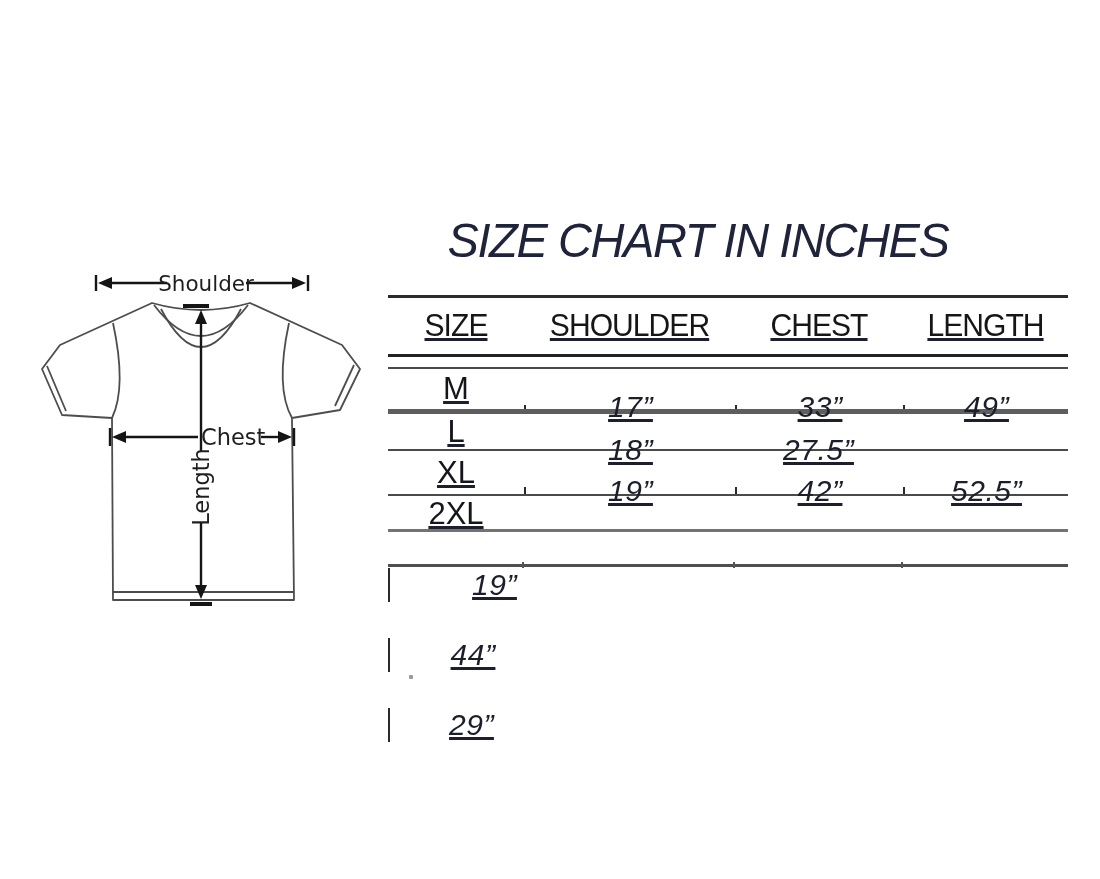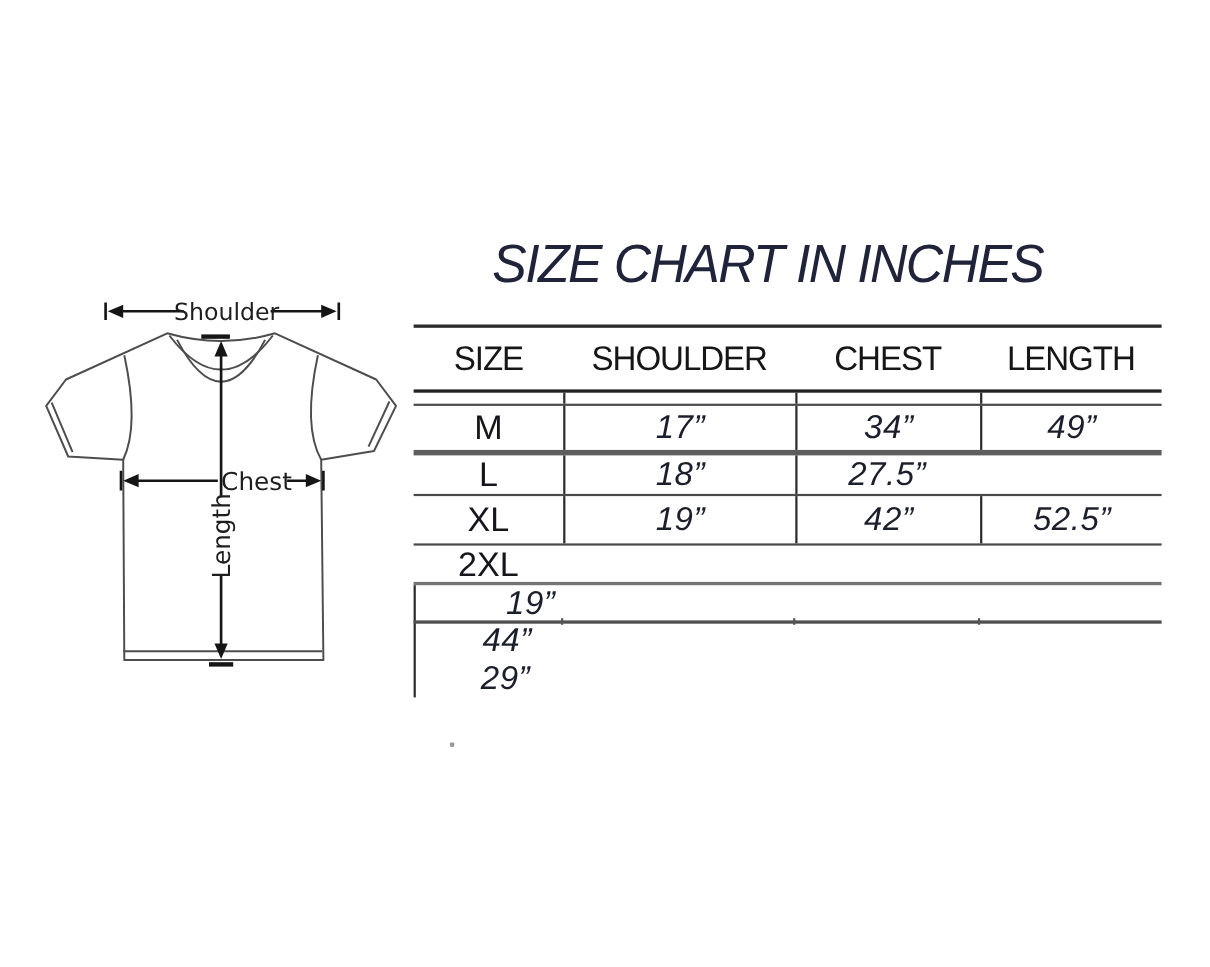--- a/index.html
+++ b/index.html
@@ -5,28 +5,28 @@
   html,body{margin:0;padding:0;background:#fff;}
   .canvas{position:relative;width:1100px;height:879px;background:#ffffff;overflow:hidden;
           font-family:"Liberation Sans",sans-serif;color:#1c1f2e;}
 
   
   .title{position:absolute;left:388px;top:212px;width:620px;text-align:center;
          font-style:italic;font-size:49px;font-weight:400;letter-spacing:-1.5px;
          color:#20243a;white-space:nowrap;transform:scaleX(.96);transform-origin:center;}
 
   
-  .sct{position:absolute;left:376px;top:295px;width:680px;border-top:3px solid #2b2b2b;}
+  .sct{position:absolute;left:388px;top:295px;width:680px;border-top:3px solid #2b2b2b;text-decoration:underline;}
   .row{display:flex;box-sizing:border-box;}
   .cell{box-sizing:border-box;display:flex;align-items:center;justify-content:center;}
   .c0{width:136px}.c1{width:211px}.c2{width:168px}.c3{width:165px}
   .hdr{height:59px;border-bottom:3px solid #232323;}
   .hdr .cell{font-size:31px;letter-spacing:-1px;color:#161616;transform:scaleX(.97);}
   .strip{height:12px;border-bottom:2px solid #4a4a4a;}
-  .vb .c1,.vb .c2,.vb .c3{border-left:2px solid #2a2a2a;}
+  .vb .c1,.vb .c2,.vb .c3{border-left:2px solid #2a2a2a;margin-top:36px;}
   .dr{font-size:30px;}
   .dr .size{font-size:31px;font-style:normal;color:#15151c;}
   .dr .val{font-style:italic;color:#1b1e2b;letter-spacing:.5px;}
   .r-m{height:45px;border-bottom:5px solid #5e5e5e;}
   .r-l{height:37px;border-bottom:2px solid #4a4a4a;}
   .r-xl{height:45px;border-bottom:2px solid #4a4a4a;text-align:center;}
   .r-2xl{height:36px;border-bottom:3px solid #737373;flex-direction:column;}
   .gap{height:35px;border-bottom:3px solid #4f4f4f;position:relative;}
   .tick{position:absolute;bottom:-4px;width:2px;height:6px;background:#555;}
   .tick.t1{left:134px}.tick.t2{left:345px}.tick.t3{left:513px}
@@ -100,21 +100,21 @@
     <div class="row strip vb">
       <div class="cell c0"></div>
       <div class="cell c1"></div>
       <div class="cell c2"></div>
       <div class="cell c3"></div>
     </div>
 
     <div class="row dr r-m vb">
       <div class="cell c0 size">M</div>
       <div class="cell c1 val">17”</div>
-      <div class="cell c2 val">34”</div>
+      <div class="cell c2 val">33”</div>
       <div class="cell c3 val">49”</div>
     </div>
 
     <div class="row dr r-l vb">
       <div class="cell c0 size">L</div>
       <div class="cell c1 val">18”</div>
       <div class="cell c3 val">27.5”</div>
     </div>
 
     <div class="row dr r-xl vb">

